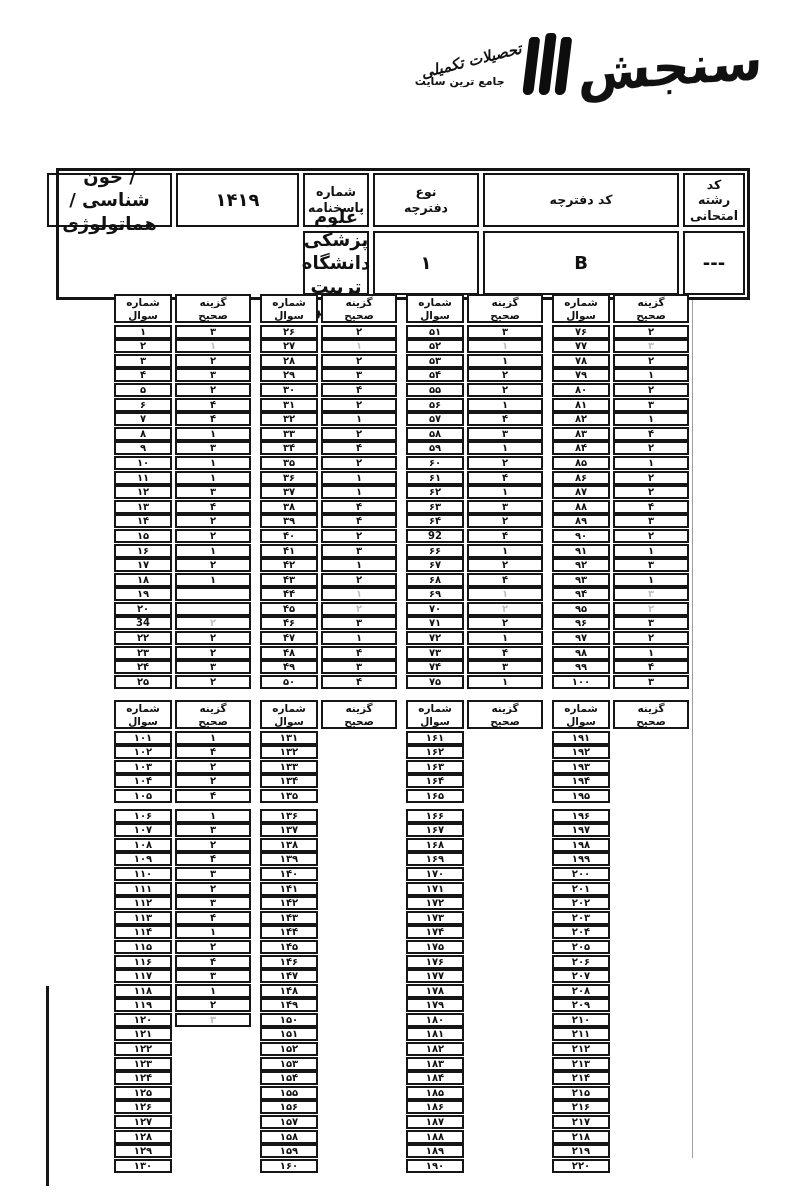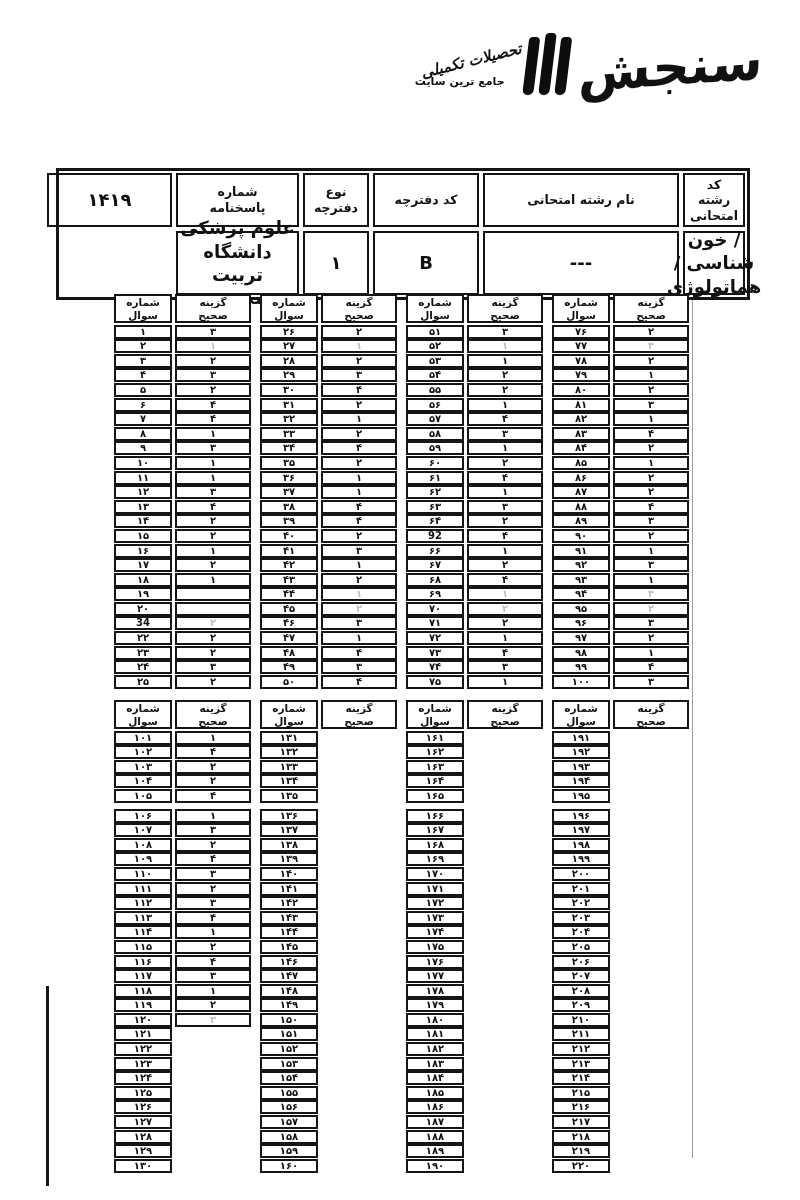--- a/index.html
+++ b/index.html
@@ -62,21 +62,20 @@
   <div class="tagline">
     <span class="t-top">تحصیلات تکمیلی</span>
     <span class="t-bottom">جامع ترین سایت</span>
   </div>
 </div>
 
 <div class="htable">
   <div class="hcell lbl">کد
 رشته
 امتحانی</div>
-  <div class="hcell lbl">نام رشته امتحانی</div>
   <div class="hcell lbl">کد دفترچه</div>
   <div class="hcell lbl">نوع
 دفترچه</div>
   <div class="hcell lbl">شماره
 پاسخنامه</div>
   <div class="hcell val">۱۴۱۹</div>
   <div class="hcell val">/ خون شناسی /هماتولوژی</div>
   <div class="hcell val">---</div>
   <div class="hcell val">B</div>
   <div class="hcell val">۱</div>

